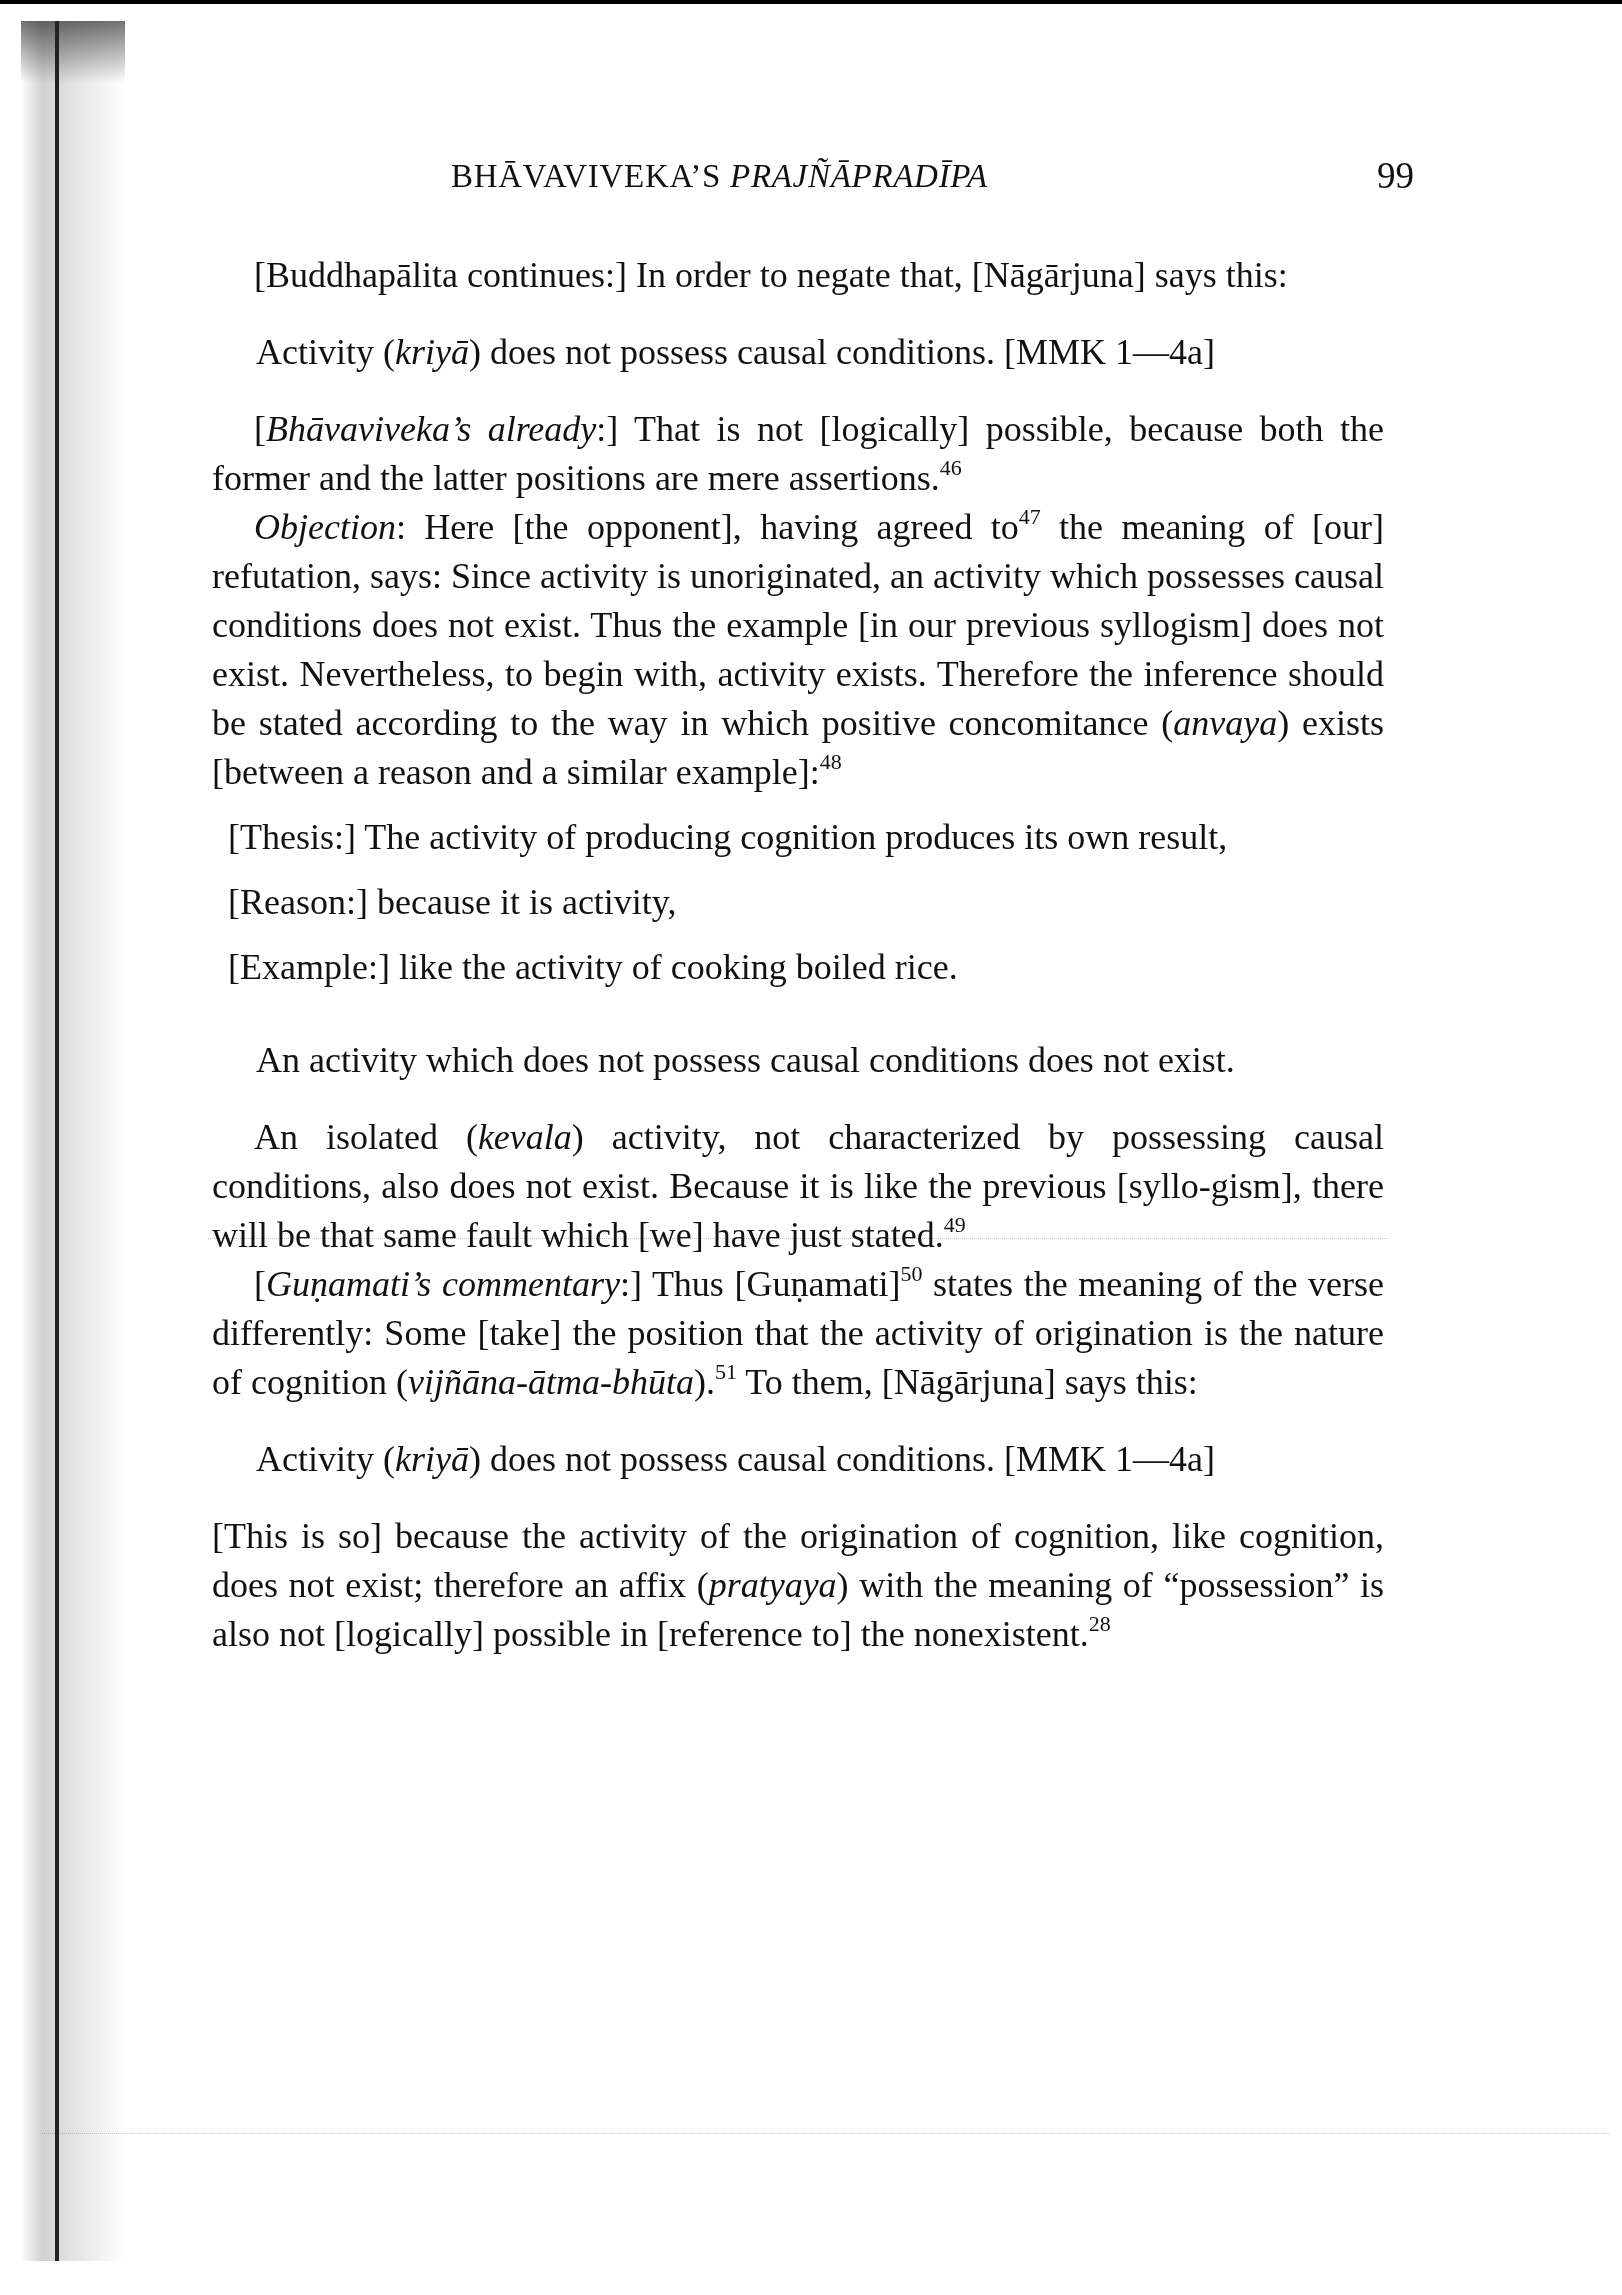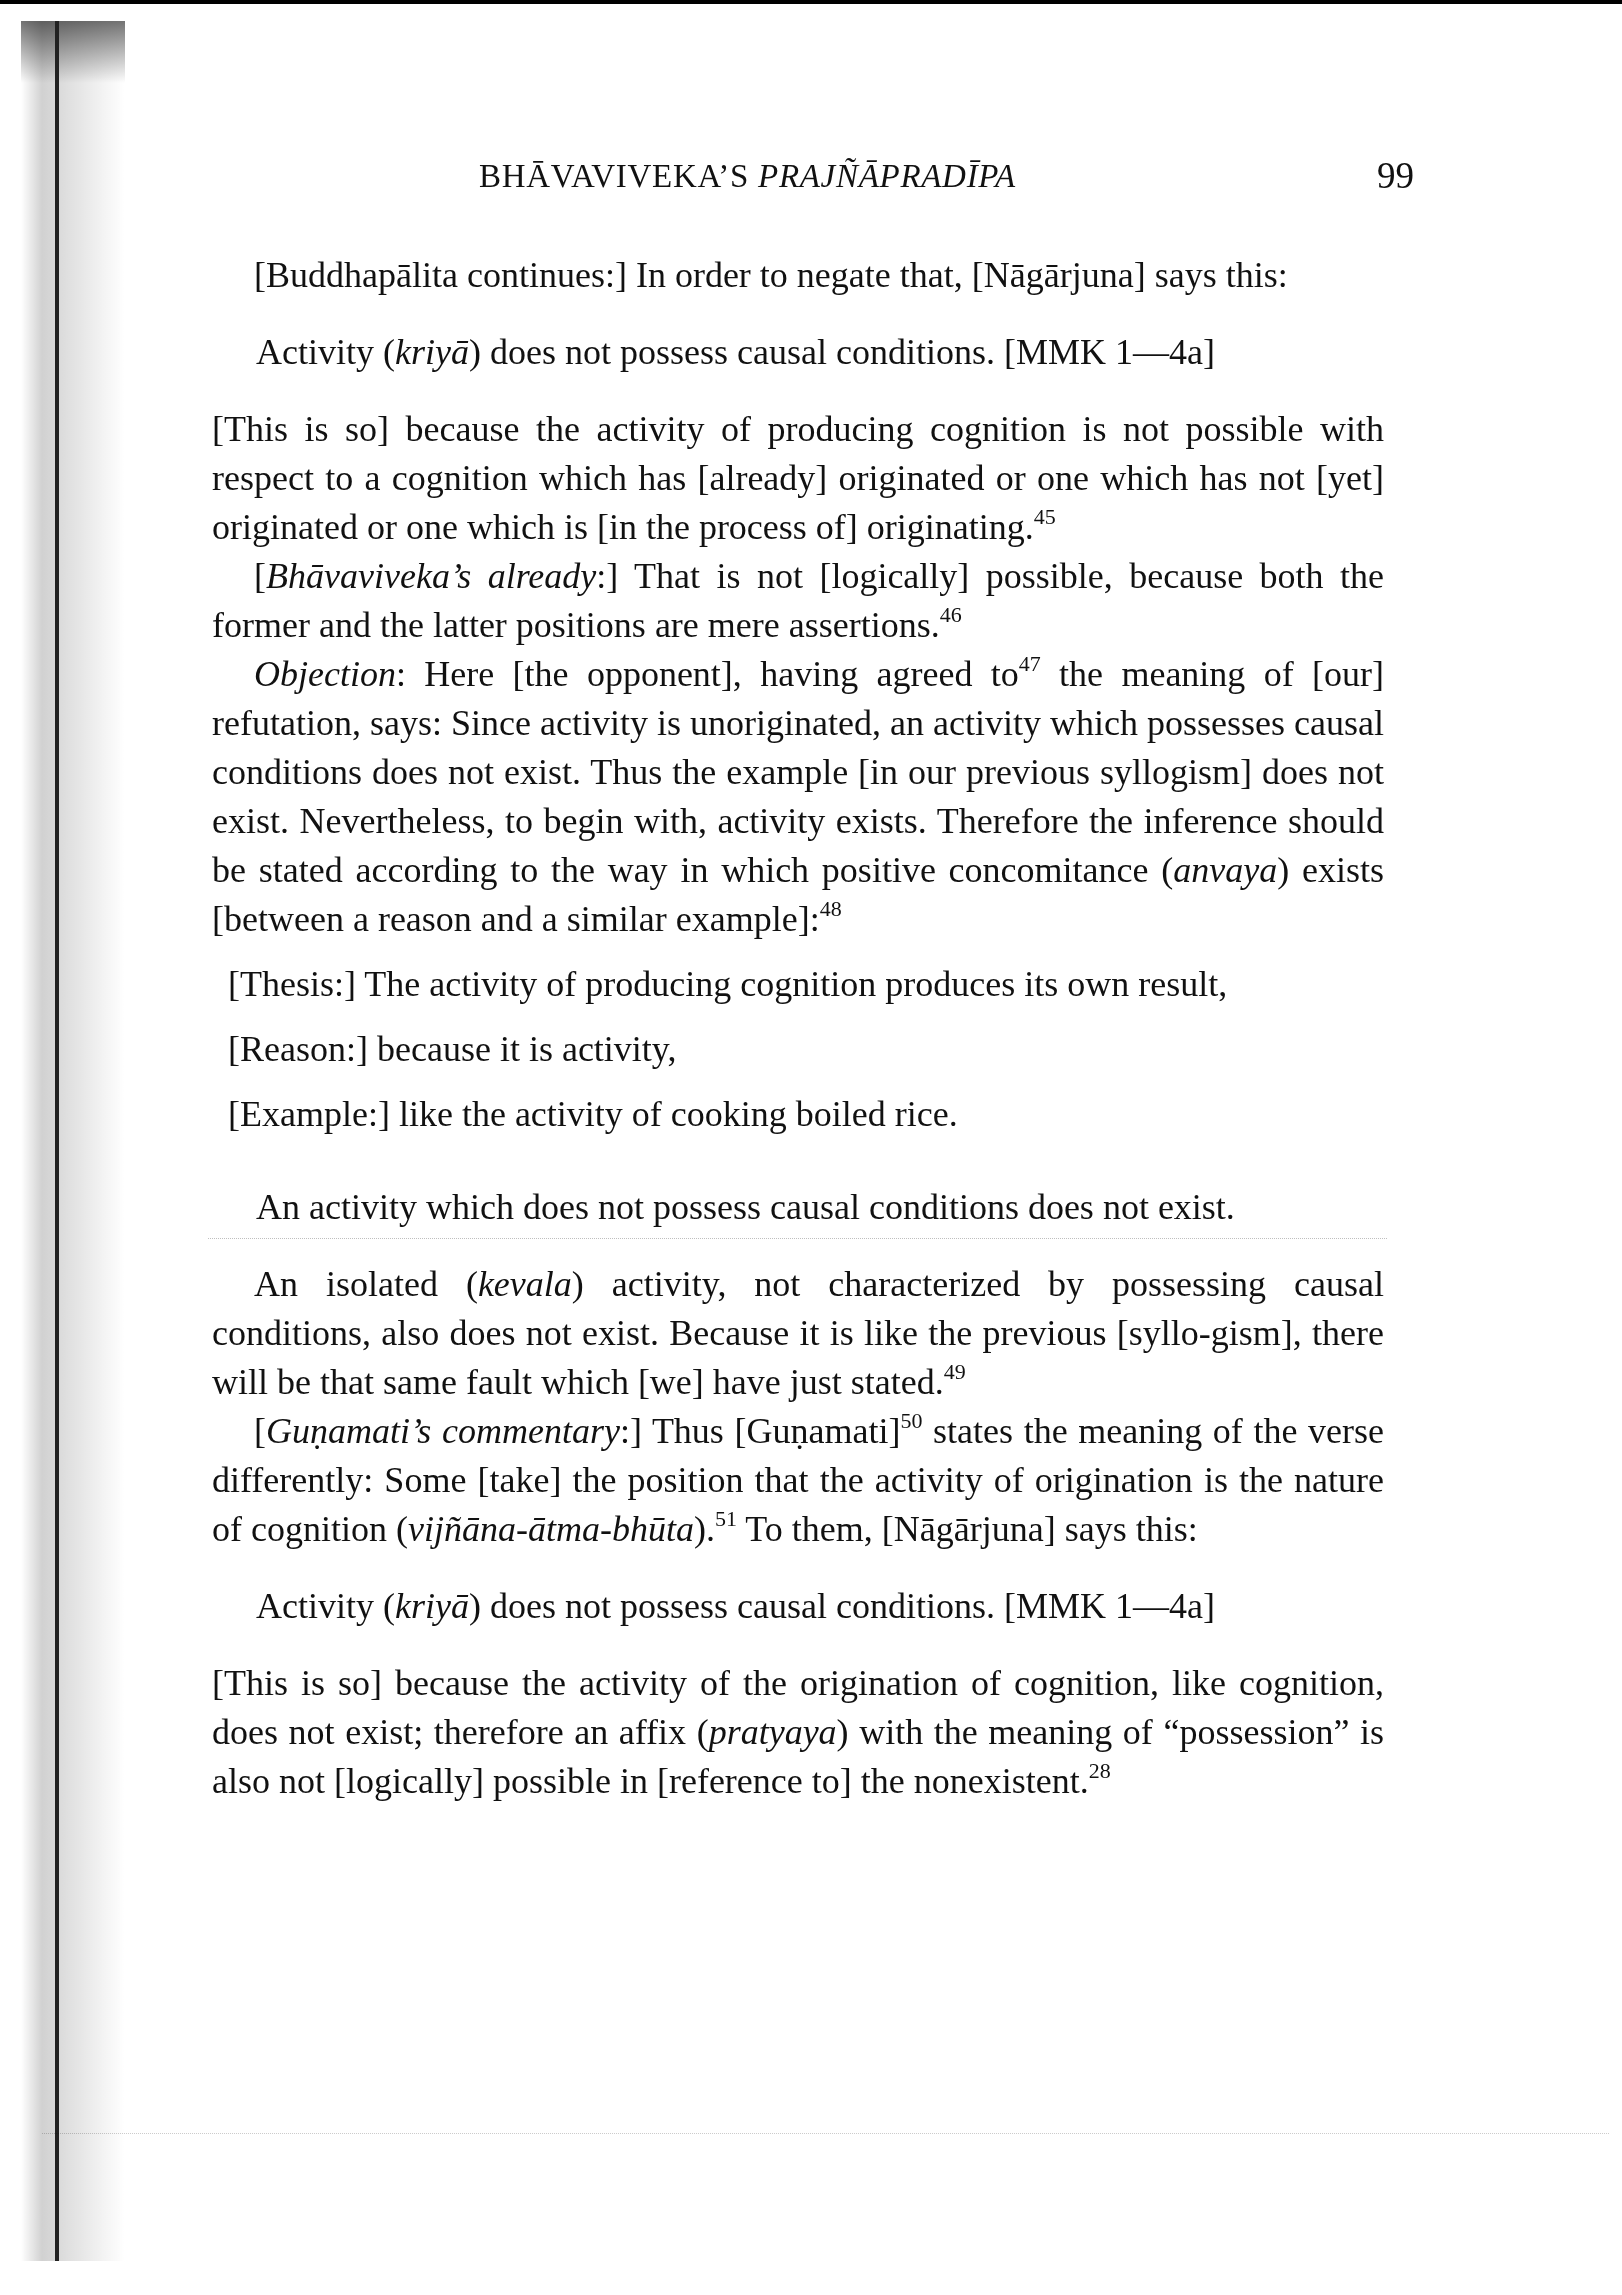--- a/index.html
+++ b/index.html
@@ -14,21 +14,21 @@
       linear-gradient(90deg, rgba(0,0,0,0) 0px, rgba(0,0,0,0.18) 21px, rgba(0,0,0,0.0) 104px);
   }
   .binding-line {
     position: absolute; left: 55px; top: 21px; width: 4.2px; height: 2240px; background: #222;
   }
   .binding-top {
     position: absolute; left: 21px; top: 21px; width: 104px; height: 62px;
     background: linear-gradient(180deg, rgba(0,0,0,0.55), rgba(0,0,0,0));
   }
   .running-head {
-    position: absolute; top: 158px; left: 479px; font-size: 33px; letter-spacing: 0.7px;
+    position: absolute; top: 158px; left: 451px; font-size: 33px; letter-spacing: 0.7px;
   }
   .running-head .it { font-style: italic; }
   .page-number { position: absolute; top: 154px; left: 1377px; font-size: 37px; }
 
   .text { position: absolute; left: 212px; width: 1172px; font-size: 36px; line-height: 49px; }
   .p { margin: 0; text-align: justify; text-align-last: left; }
   .indent { text-indent: 42px; }
   .quote { margin: 0; padding-left: 44px; }
   .quote .cont { padding-left: 44px; }
   i { font-style: italic; text-align: center; }
@@ -64,23 +64,20 @@
   <p class="p indent">
     <span>[Buddhapālita continues:] In order to negate that, [Nāgārjuna] says this:</span>
   </p>
 
   <div class="gap-m"></div>
   <p class="quote">
     <span>Activity (</span><i>kriyā</i><span>) does not possess causal conditions. [MMK 1—4a]</span>
   </p>
   <div class="gap-m"></div>
 
-  <p class="p">
-    <span>[This is so] because the activity of producing cognition is not possible with respect to a cognition which has [already] originated or one which has not [yet] originated or one which is [in the process of] originating.</span><sup>45</sup>
-  </p>
 
   <p class="p indent">
     <span>[</span><i>Bhāvaviveka’s already</i><span>:] That is not [logically] possible, because both the former and the latter positions are mere assertions.</span><sup>46</sup>
   </p>
 
   <p class="p indent">
     <i>Objection</i><span>: Here [the opponent], having agreed to</span><sup>47</sup><span> the meaning of [our] refutation, says: Since activity is unoriginated, an activity which possesses causal conditions does not exist. Thus the example [in our previous syllogism] does not exist. Nevertheless, to begin with, activity exists. Therefore the inference should be stated according to the way in which positive concomitance (</span><i>anvaya</i><span>) exists [between a reason and a similar example]:</span><sup>48</sup>
   </p>
 
   <p class="syl">[Thesis:] The activity of producing cognition produces its own result,</p>

